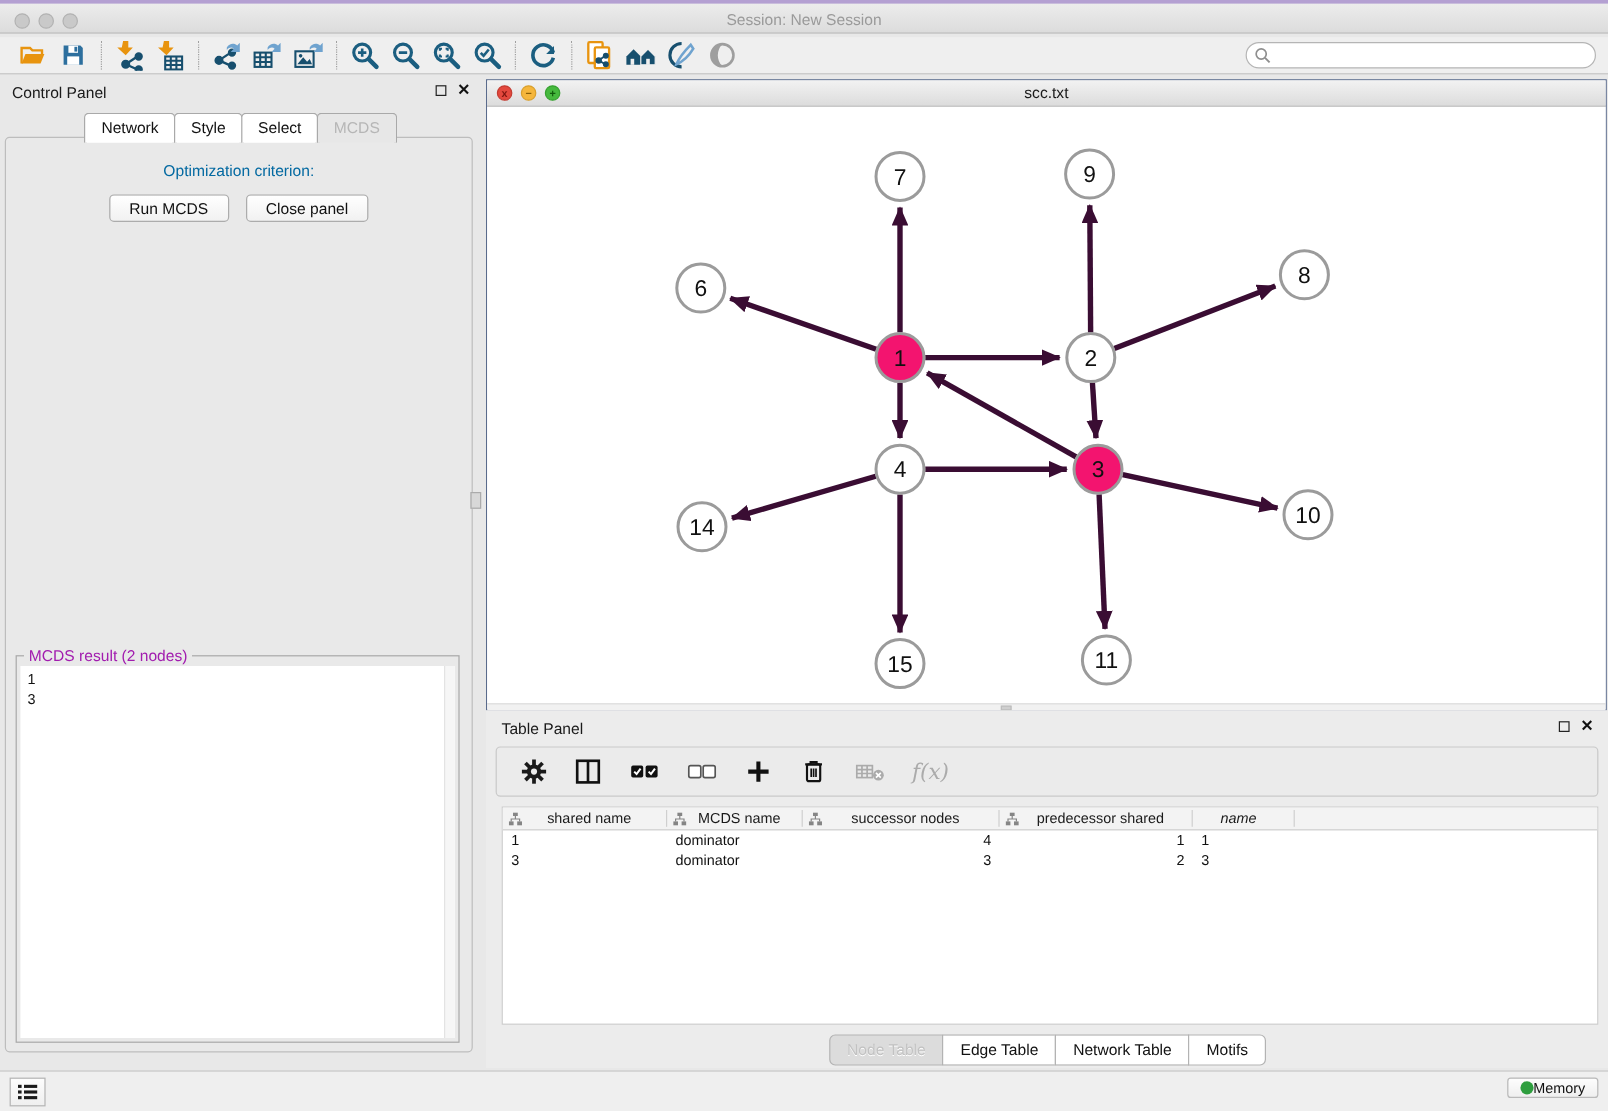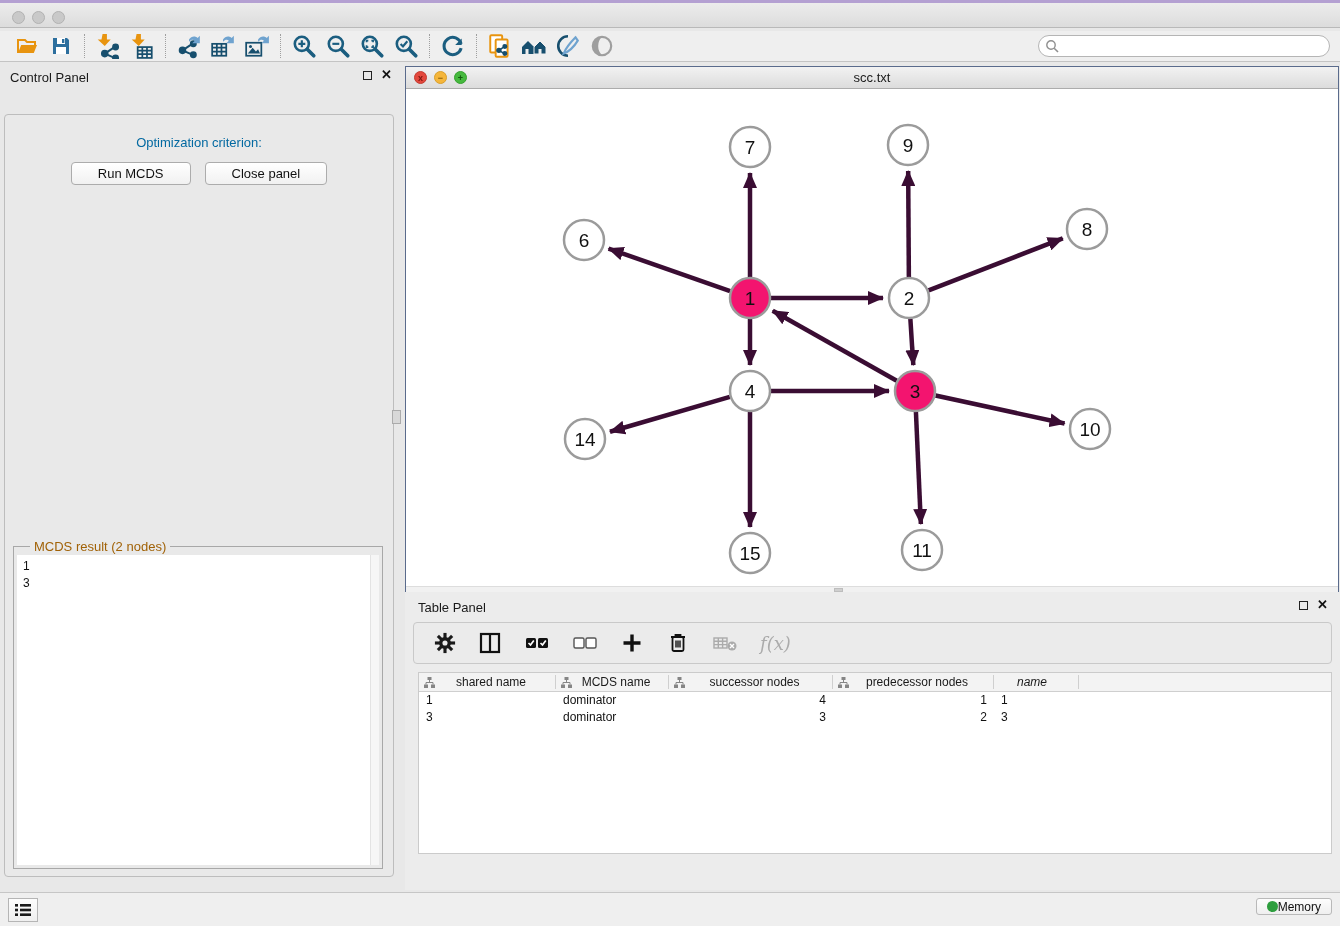--- a/index.html
+++ b/index.html
@@ -42,25 +42,25 @@
   #opt-label { text-align:center; margin-top:20px; font-size:13px; color:#0369a1; }
   #opt-select { position:relative; margin:12px auto 0; width:310px; height:24px;
     background:#fff; border:1px solid #ACACAC; border-radius:4px;
     font-size:13px; color:#111; line-height:22px; padding-left:9px; }
   #opt-stepper { position:absolute; right:6px; top:3px; display:flex; flex-direction:column; gap:3px; }
   #opt-stepper i { width:0; height:0; border-left:4px solid transparent; border-right:4px solid transparent; }
   #opt-stepper .up { border-bottom:5px solid #555; }
   #opt-stepper .dn { border-top:5px solid #555; }
   #cp-buttons { display:flex; justify-content:center; gap:14px; margin-top:12px; }
   .mac-btn { background:linear-gradient(#FFFFFF,#F1F1F1); border:1px solid #ACACAC;
-    border-radius:4px; font-size:13px; color:#111; padding:3px 26px; }
+    border-radius:4px; font-size:13px; color:#111; padding:3px 16px; }
   #mcds-group { position:absolute; left:8px; right:10px; top:431px; bottom:7px;
     border:1px solid #A8A8A8; }
-  #mcds-legend { position:absolute; left:16px; top:-8px; background:#E9E9E9;
-    padding:0 4px; font-size:13px; color:#a16207; }
+  #mcds-legend { position:absolute; left:6px; top:-8px; background:#E9E9E9;
+    padding:0 4px; font-size:13px; color:#a21caf; }
   #mcds-text { position:absolute; left:3px; right:3px; top:8px; bottom:3px; background:#fff;
     font-size:12px; color:#111; padding:3px 6px; line-height:17px; }
   #mcds-scroll { position:absolute; right:0; top:0; bottom:0; width:9px;
     background:#F6F6F6; border-left:1px solid #E3E3E3; }
   #cp-splitter-grip { position:absolute; left:392px; top:410px; width:9px; height:14px;
     background:#D8D8D8; border:1px solid #ABABAB; }
 
   
   #net-window { position:absolute; left:405px; top:66px; width:934px; height:526px;
     border:1px solid #5A6B8C; background:#fff; }
@@ -115,20 +115,21 @@
     display:flex; align-items:center; gap:0; padding:0 10px; font-size:12px; color:#111; }
   #memory-dot { width:11px; height:11px; border-radius:50%; background:#2E9E3E; }
 </style>
 </head>
 <body>
 
 <div id="titlebar">
   <span class="traffic t-gray" style="left:12px"></span>
   <span class="traffic t-gray" style="left:32px"></span>
   <span class="traffic t-gray" style="left:52px"></span>
+  <div id="win-title">Session: New Session</div>
 </div>
 
 <div id="toolbar">
   <div class="tb-btn">
     <svg width="26" height="24" viewBox="0 0 24 24">
         <path d="M3 19 L3 6 H10 L12 8 H20 V11" fill="none" stroke="#E8940F" stroke-width="2"></path>
         <path d="M3 19 L6.2 11 H22 L18.8 19 Z" fill="#E8940F"></path>
       </svg>
   </div>
   <div class="tb-btn">
@@ -271,20 +272,26 @@
   </div>
 </div>
 
 <div id="control-panel">
   <div id="cp-header">
     <span id="cp-title">Control Panel</span>
     <span class="win-ctrls">
       <span class="win-sq"></span>
       <span class="win-x">✕</span>
     </span>
+  </div>
+  <div id="cp-tabs">
+    <div class="cp-tab">Network</div>
+    <div class="cp-tab">Style</div>
+    <div class="cp-tab">Select</div>
+    <div class="cp-tab active">MCDS</div>
   </div>
   <div id="cp-content">
     <div id="opt-label">Optimization criterion:</div>
     <div id="cp-buttons">
       <button class="mac-btn">Run MCDS</button>
       <button class="mac-btn">Close panel</button>
     </div>
     <div id="mcds-group">
       <span id="mcds-legend">MCDS result (2 nodes)</span>
       <div id="mcds-text">
@@ -490,21 +497,21 @@
         </div>
         <div class="th" style="width: 161px;">
           <svg class="th-icon" width="11" height="11" viewBox="0 0 11 11">
             <g fill="#858585">
               <rect x="3.5" y="0" width="4" height="3"></rect>
               <rect x="0" y="7.5" width="4" height="3.5"></rect>
               <rect x="7" y="7.5" width="4" height="3.5"></rect>
             </g>
             <path d="M5.5 3 V5.5 M2 7.5 V5.5 H9 V7.5" fill="none" stroke="#858585" stroke-width="1"></path>
           </svg>
-          <span class="th-label">predecessor nodes</span>
+          <span class="th-label">predecessor shared</span>
         </div>
         <div class="th" style="width: 85px; font-style: italic;">
           <span class="th-label">name</span>
         </div>
       </div>
     <div id="tp-rows">
         <div class="tr">
           <div class="td" style="width: 137px;">1</div>
           <div class="td" style="width: 113px;">dominator</div>
           <div class="td ta-r" style="width: 164px;">4</div>
@@ -514,20 +521,26 @@
         <div class="tr">
           <div class="td" style="width: 137px;">3</div>
           <div class="td" style="width: 113px;">dominator</div>
           <div class="td ta-r" style="width: 164px;">3</div>
           <div class="td ta-r" style="width: 161px;">2</div>
           <div class="td" style="width: 85px;">3</div>
         </div>
       </div>
   </div>
 
+  <div id="tp-tabs">
+    <div class="tp-tab active">Node Table</div>
+    <div class="tp-tab">Edge Table</div>
+    <div class="tp-tab">Network Table</div>
+    <div class="tp-tab">Motifs</div>
+  </div>
 </div>
 
 <div id="status-bar">
   <div id="status-list-btn">
     <svg width="18" height="16" viewBox="0 0 18 16">
       <g fill="#1A1A1A">
           <rect x="1" y="2" width="3" height="2.6"></rect>
           <rect x="6" y="2" width="11" height="2.6"></rect>
           <rect x="1" y="6.7" width="3" height="2.6"></rect>
           <rect x="6" y="6.7" width="11" height="2.6"></rect>

